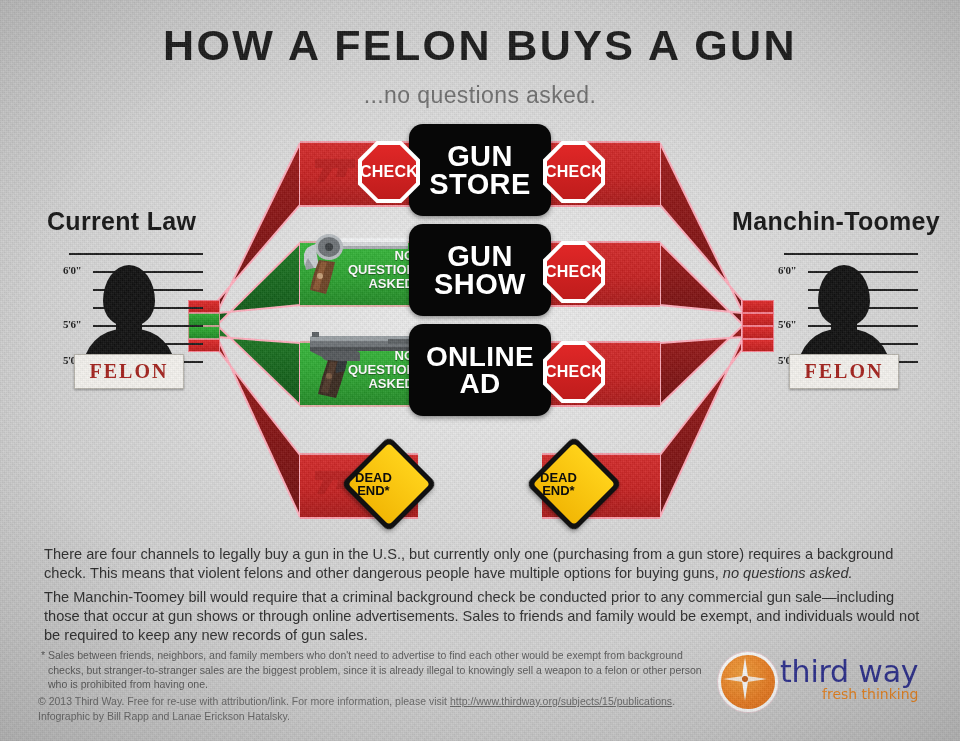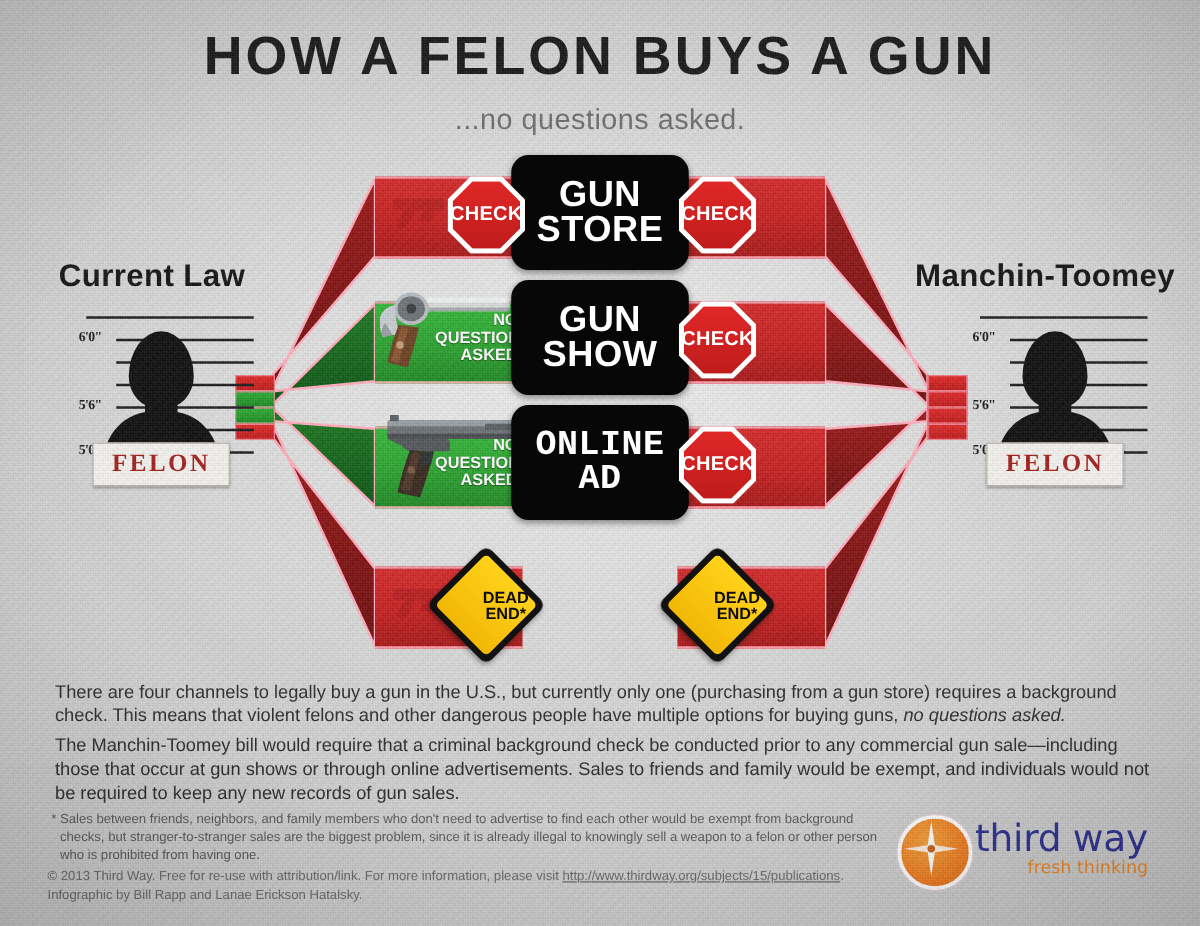--- a/index.html
+++ b/index.html
@@ -128,21 +128,21 @@
   .chan{
     position:absolute;left:409px;width:142px;background:#070707;border-radius:14px;
     display:flex;align-items:center;justify-content:center;text-align:center;
     color:#fff;font-weight:bold;line-height:.98;
     font-family:"Liberation Sans Narrow","Liberation Sans",sans-serif;
     letter-spacing:.4px;box-shadow:0 2px 5px rgba(0,0,0,.4);
     z-index:6;
   }
   #chan0{top:124px;height:92px;font-size:29px;}
   #chan1{top:224px;height:92px;font-size:29px;}
-  #chan2{top:324px;height:92px;font-size:28px;font-family:Liberation Mono, monospace;}
+  #chan2{top:324px;height:92px;font-size:28px;}
   #chan3{top:436px;height:92px;font-size:28px;}
 
   
   .sign-check{
     position:absolute;width:62px;height:62px;z-index:7;
     display:flex;align-items:center;justify-content:center;
   }
   .oct{
     position:absolute;inset:0;background:#ffffff;
     clip-path:polygon(30% 0,70% 0,100% 30%,100% 70%,70% 100%,30% 100%,0 70%,0 30%);
@@ -151,21 +151,21 @@
   .oct-in{
     position:absolute;inset:4px;background:linear-gradient(180deg,#e02727,#bf1c1c);
     clip-path:polygon(30% 0,70% 0,100% 30%,100% 70%,70% 100%,30% 100%,0 70%,0 30%);
   }
   .sign-check span{
     position:relative;z-index:2;color:#fff;font-weight:bold;font-size:16px;letter-spacing:.2px;
     font-family:"Liberation Sans Narrow","Liberation Sans",sans-serif;
   }
   .sign-dead{
     position:absolute;width:68px;height:68px;z-index:7;
-    display:flex;align-items:center;justify-content:flex-end;
+    display:flex;align-items:center;justify-content:flex-start;
   }
   .dia{
     position:absolute;inset:0;background:#111;transform:rotate(45deg);border-radius:7px;
     filter:drop-shadow(1px 2px 2px rgba(0,0,0,.35));
   }
   .dia-in{
     position:absolute;inset:5px;background:linear-gradient(180deg,#ffd21a,#f2b705);
     transform:rotate(45deg);border-radius:4px;
   }
   .sign-dead span{

